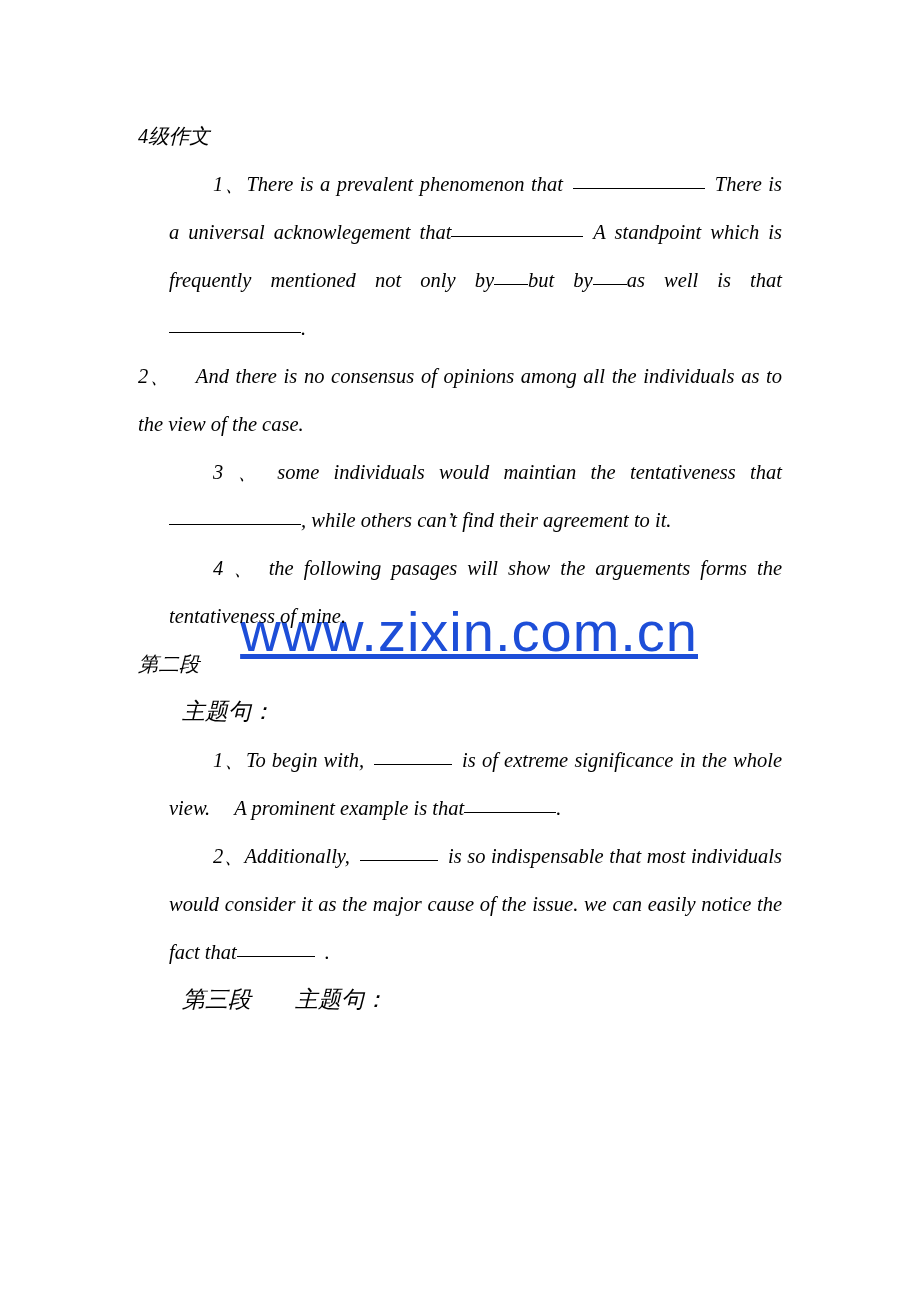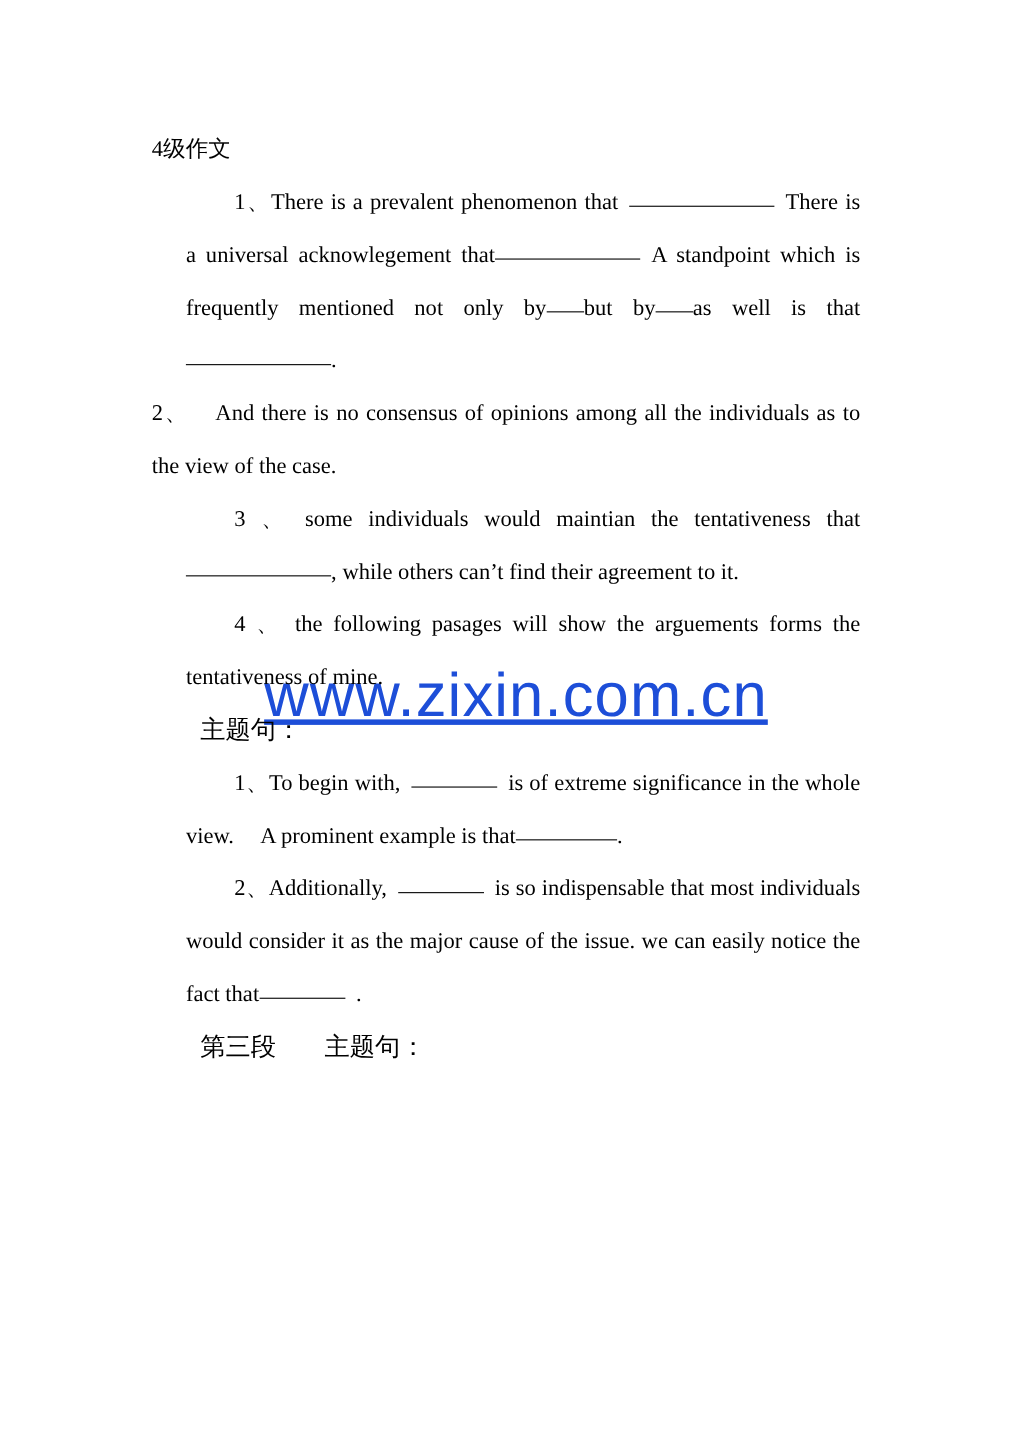--- a/index.html
+++ b/index.html
@@ -49,20 +49,21 @@
     pointer-events: none;
     user-select: none;
     z-index: 0;
     text-decoration: underline;
   }
 
   
   .blk {
     position: relative;
     z-index: 1;
+    font-style: italic;
   }
 
   
   .cn-head {
     font-size: 20.5px;
     line-height: 48px;
     height: 48px;
     white-space: nowrap;
   }
 
@@ -129,20 +130,21 @@
 
 
     <p class="blk para indent force-just"><span>1、</span><span>There is a prevalent phenomenon that</span><span class="sp-sm"></span><span class="blank b-xl"></span><span class="sp-sm"></span><span>There is a universal acknowlegement that</span><span class="blank b-xl"></span><span class="sp-sm"></span><span>A standpoint which is frequently mentioned not only by</span><span class="blank b-xs"></span><span>but by</span><span class="blank b-xs"></span><span>as well is that</span><span class="blank b-xl"></span><span>.</span></p>
 
     <p class="blk para"><span>2、</span><span class="sp-md"></span><span>And there is no consensus of opinions among all the individuals as to the view of the case.</span></p>
 
     <p class="blk para indent force-just"><span>3 、</span><span class="sp-sm"></span><span>some individuals would maintian the tentativeness that</span><span class="blank b-xl"></span><span>, while others can’t find their agreement to it.</span></p>
 
     <p class="blk para indent force-just"><span>4 、</span><span class="sp-sm"></span><span>the following pasages will show the arguements forms the tentativeness of mine.</span></p>
 
+    <div class="blk cn-head">第二段</div>
 
     <div class="blk cn-indent">主题句：</div>
 
 
     <p class="blk para indent force-just"><span>1、</span><span>To begin with,</span><span class="sp-sm"></span><span class="blank b-sm"></span><span class="sp-sm"></span><span>is of extreme significance in the whole view.</span><span class="sp-md"></span><span>A prominent example is that</span><span class="blank b-md"></span><span>.</span></p>
 
     <p class="blk para indent force-just"><span>2、</span><span>Additionally,</span><span class="sp-sm"></span><span class="blank b-sm"></span><span class="sp-sm"></span><span>is so indispensable that most individuals would consider it as the major cause of the issue. we can easily notice the fact that</span><span class="blank b-sm"></span><span class="sp-sm"></span><span>.</span></p>
 
     <div class="blk cn-indent"><span>第三段</span><span class="gap"></span><span>主题句：</span></div>
 

